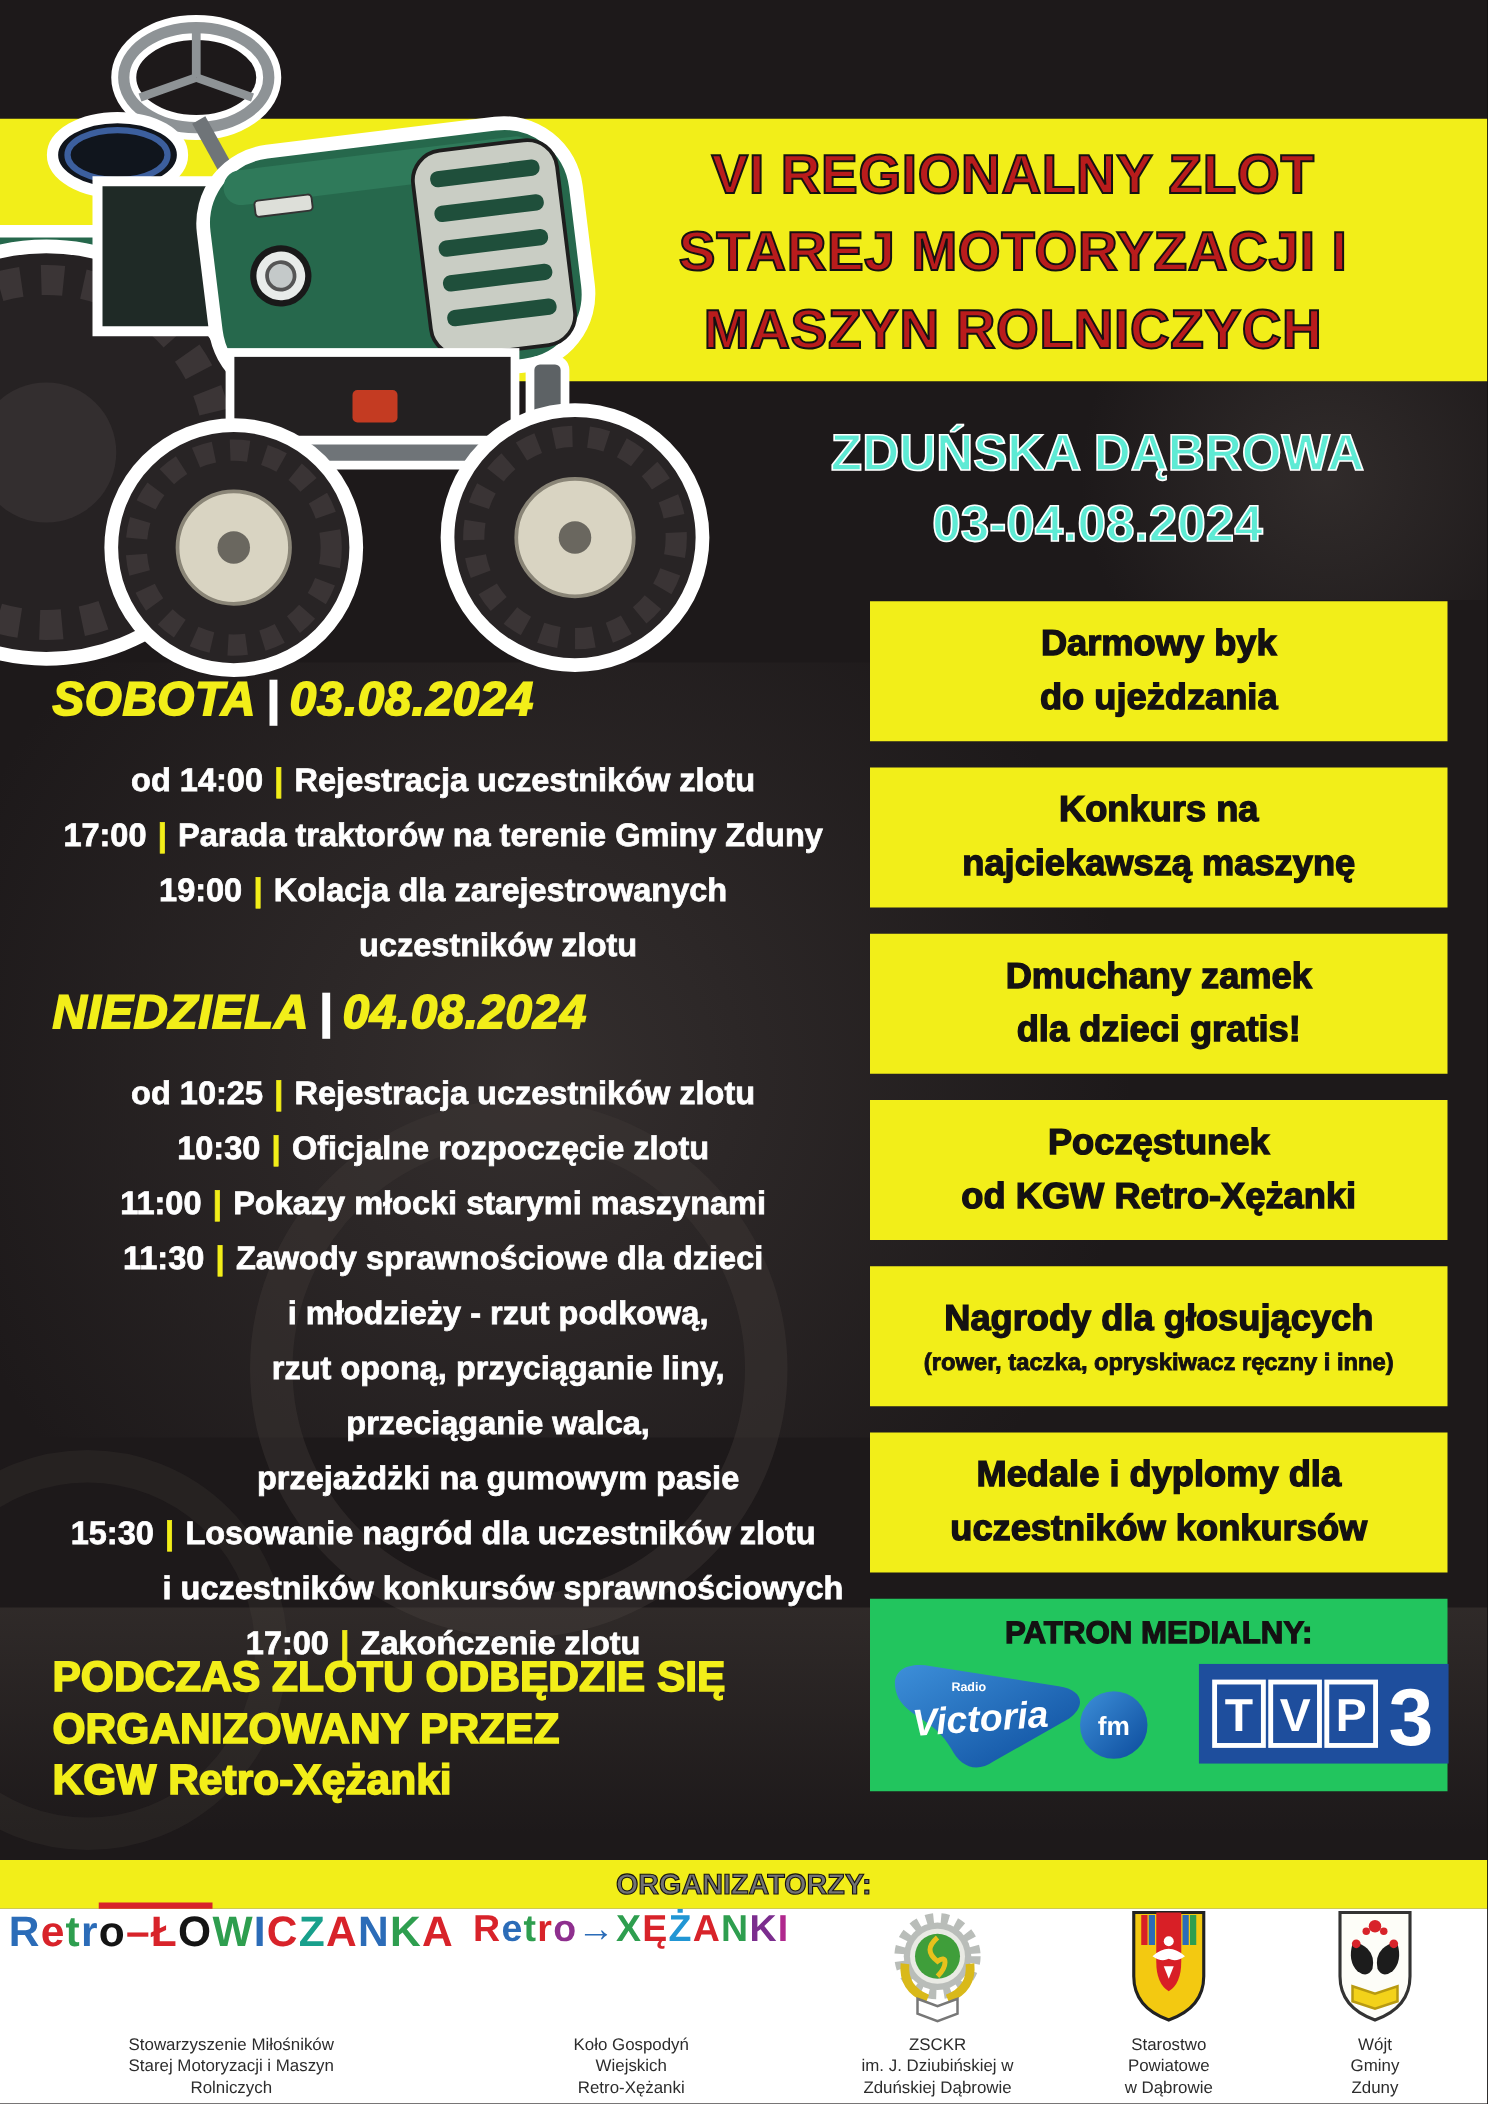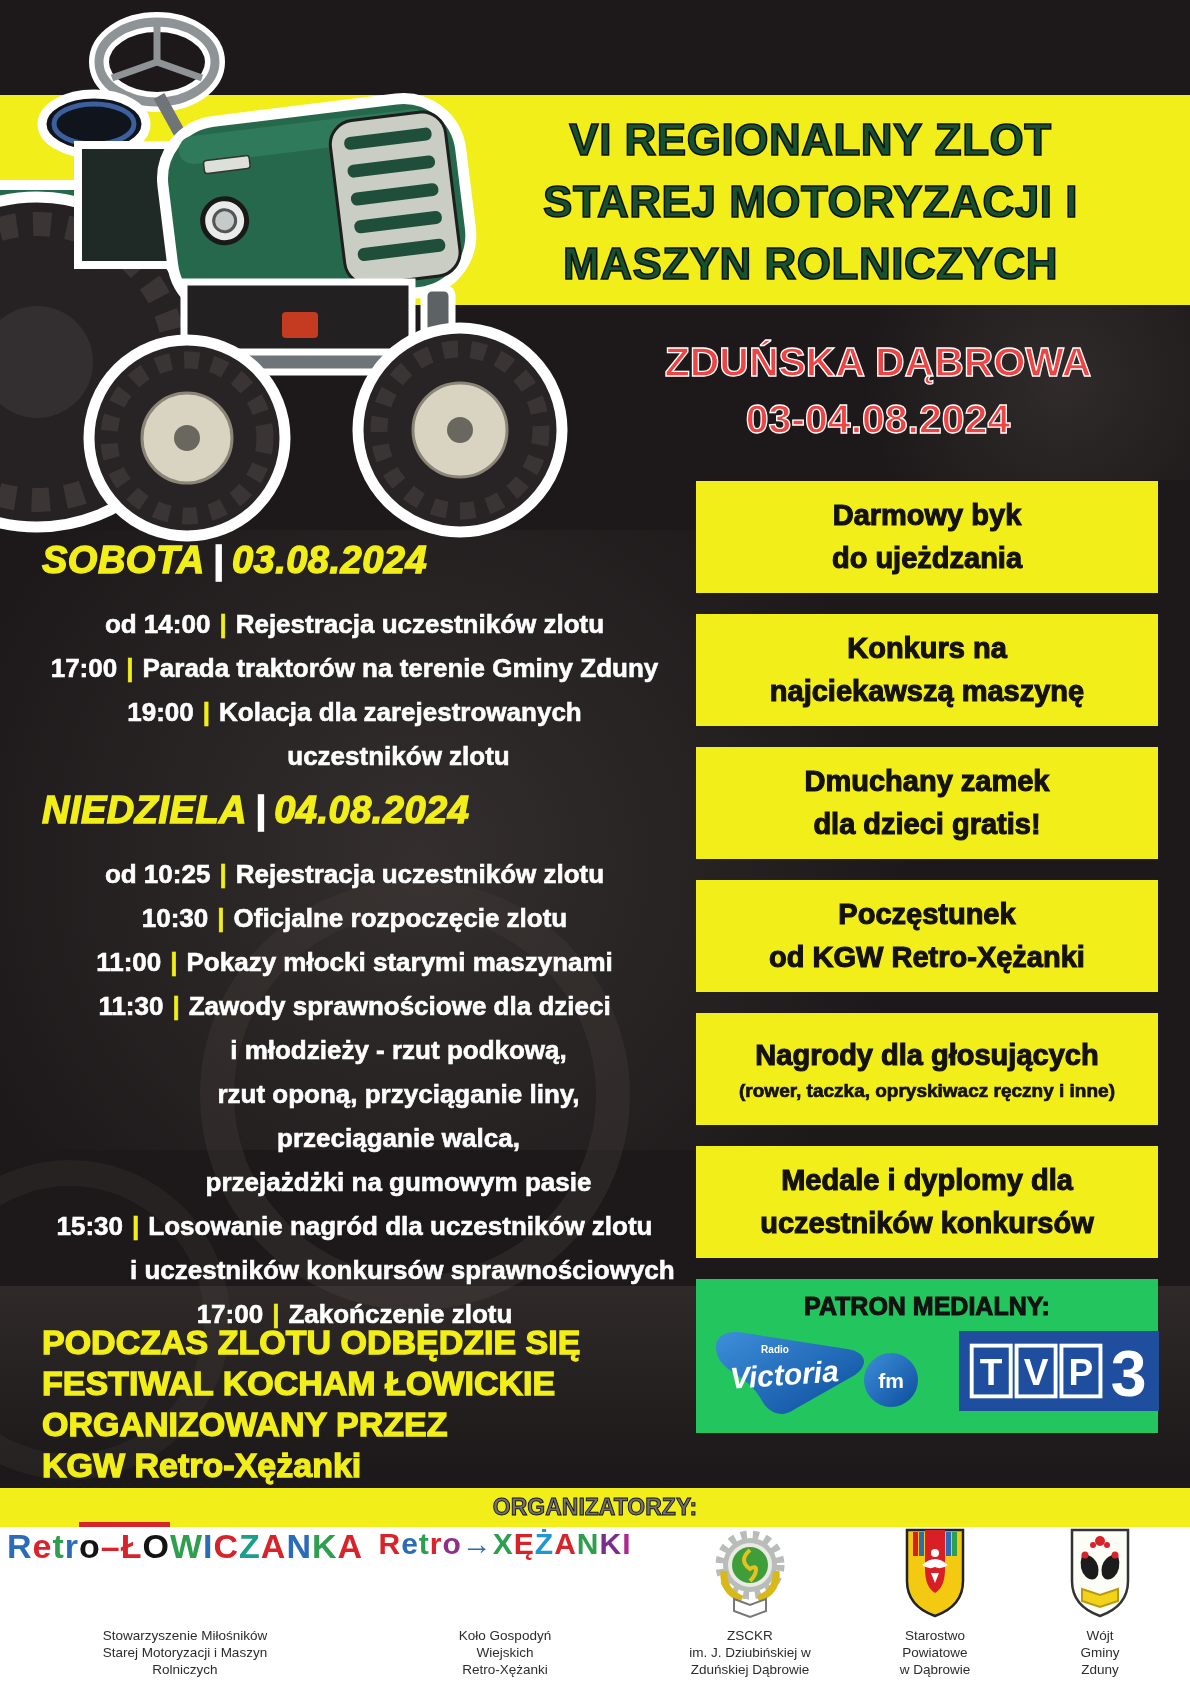--- a/index.html
+++ b/index.html
@@ -18,26 +18,26 @@
   .bg-wheel2 { left:-90px; top:1160px; width:320px; height:320px; border-radius:50%;
                border:26px solid rgba(52,47,46,.4); }
   .bg-band { left:0; top:1286px; width:100%; height:205px;
              background:linear-gradient(180deg, rgba(86,78,72,.32), rgba(30,26,27,0) 88%); }
   .bg-right { right:0; top:300px; width:430px; height:180px;
               background:radial-gradient(circle at 70% 45%, rgba(76,69,66,.42), transparent 62%); }
 
   
   .title-band { position:absolute; left:0; top:95px; width:1190px; height:210px; background:#f2ee19; }
   .title-text { position:absolute; right:92px; top:14px; width:575px; text-align:center;
-                color:#14532d; font-weight:bold; font-size:44px; line-height:62px;
+                color:#b91c1c; font-weight:bold; font-size:44px; line-height:62px;
                 letter-spacing:.5px; -webkit-text-stroke:1.6px #141112; }
 
   
   .location-block { position:absolute; left:648px; top:334px; width:460px; text-align:center;
-                    color:#ef4444; font-weight:bold; font-size:41px; line-height:57px;
+                    color:#5eead4; font-weight:bold; font-size:41px; line-height:57px;
                     -webkit-text-stroke:1.3px #ffffff; }
 
   
   .schedule { position:absolute; left:42px; top:540px; width:625px; color:#fff; }
   .day-heading { font-size:38px; line-height:40px; font-weight:bold; color:#f2ee19;
                  margin:0 0 22px; -webkit-text-stroke:1.4px #f2ee19; letter-spacing:.5px;font-style:italic; }
   .day-heading .bar { color:#ffffff; -webkit-text-stroke:1.4px #ffffff; padding:0 8px; }
   .day-heading.sunday { margin-top:12px; }
   .row { font-size:26px; line-height:44px; font-weight:bold; white-space:nowrap;text-align:center;
          -webkit-text-stroke:.6px #fff; }
@@ -201,21 +201,20 @@
       <span class="time">15:30</span><span class="sep">|</span><span class="txt">Losowanie nagród dla uczestników zlotu</span>
     </div>
     <div class="row cont">i uczestników konkursów sprawnościowych</div>
     <div class="row">
       <span class="time">17:00</span><span class="sep">|</span><span class="txt">Zakończenie zlotu</span>
     </div>
   </div>
 
   <div class="festival">
     <div>PODCZAS ZLOTU ODBĘDZIE SIĘ</div>
-    <div>FESTIWAL KOCHAM ŁOWICKIE</div>
     <div>ORGANIZOWANY PRZEZ</div>
     <div>KGW Retro-Xężanki</div>
   </div>
 
   <div class="highlights">
     <div class="hbox">
       <div class="l">Darmowy byk</div>
       <div class="l">do ujeżdzania</div>
     </div>
     <div class="hbox">

